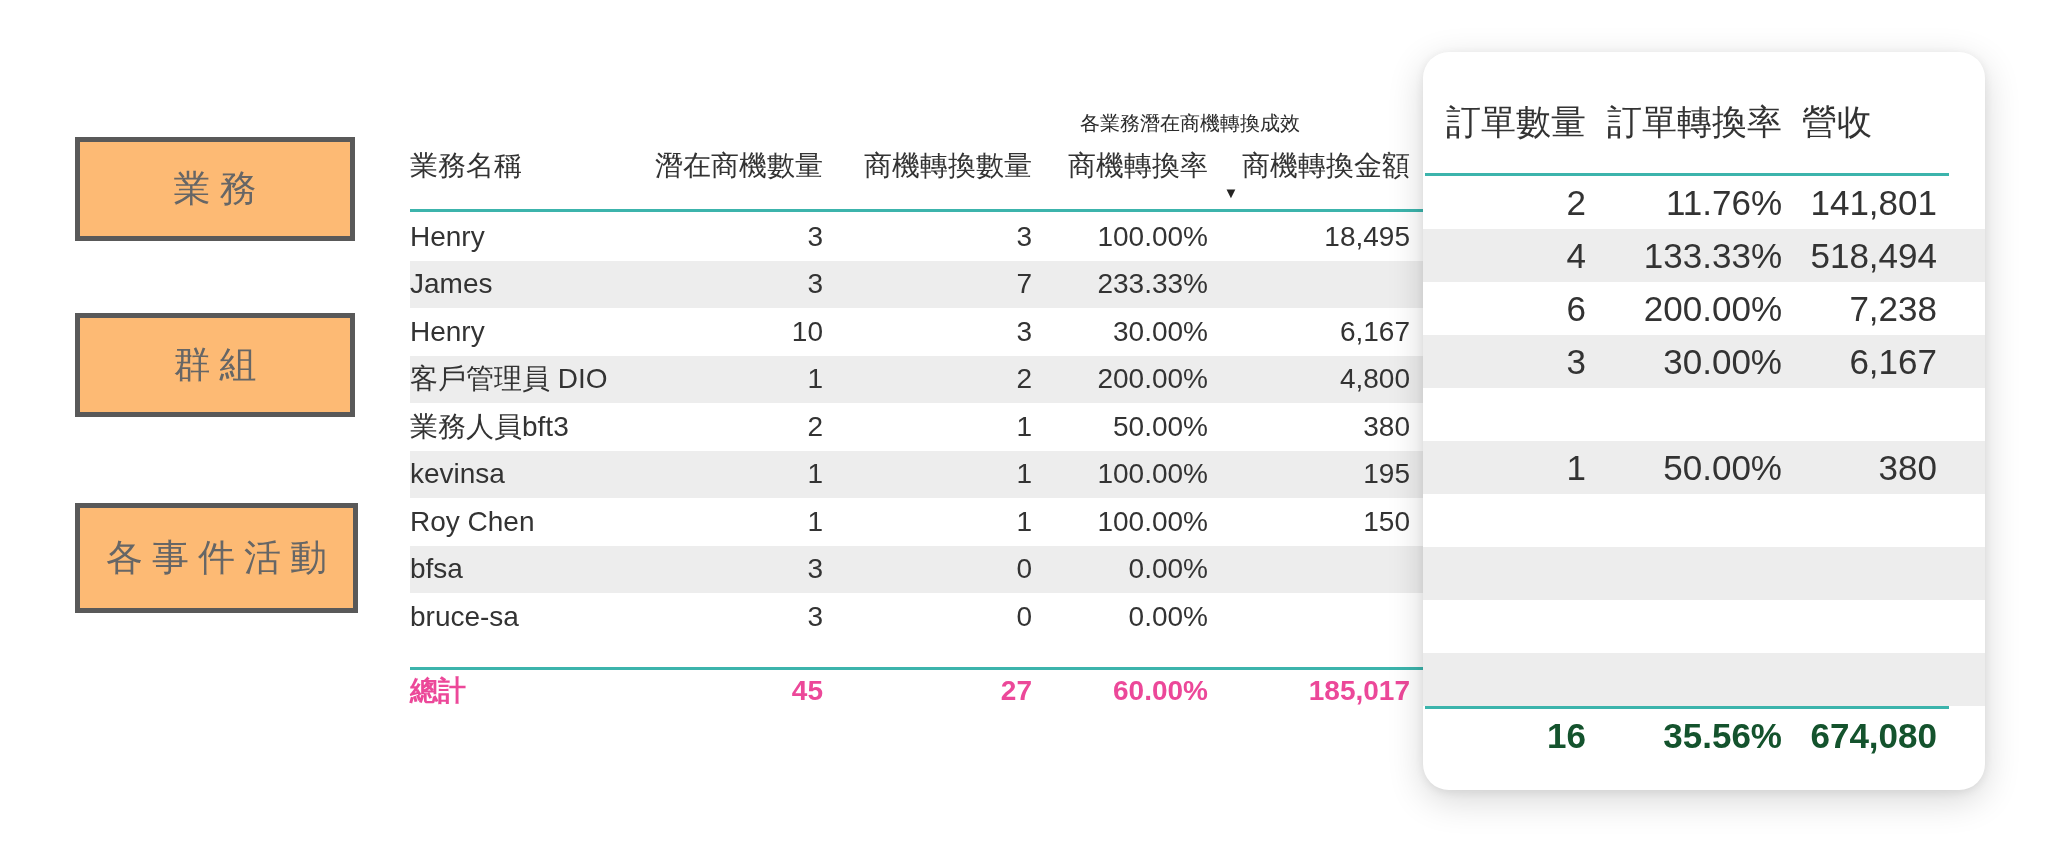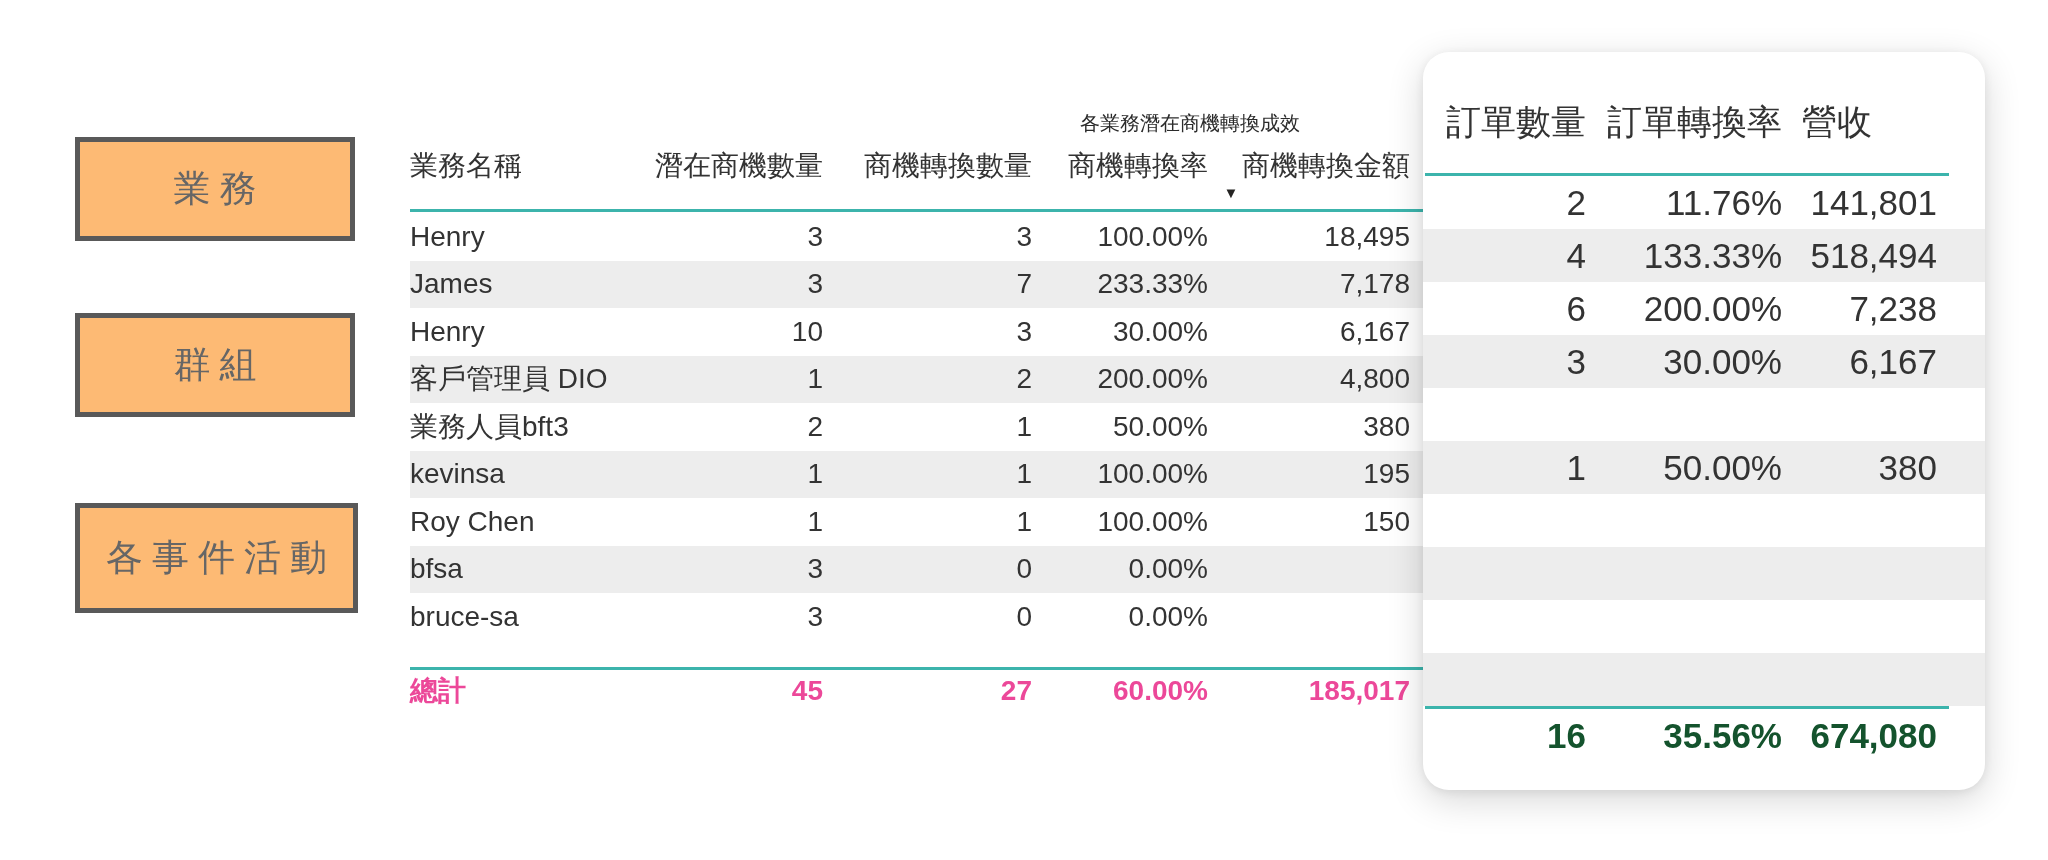--- a/index.html
+++ b/index.html
@@ -89,21 +89,20 @@
           <span>3</span>
           <span>3</span>
           <span>100.00%</span>
           <span>18,495</span>
         </div>
         <div class="mv-row grid5">
           <span>James</span>
           <span>3</span>
           <span>7</span>
           <span>233.33%</span>
-          <span>7,178</span>
         </div>
         <div class="mv-row grid5">
           <span>Henry</span>
           <span>10</span>
           <span>3</span>
           <span>30.00%</span>
           <span>6,167</span>
         </div>
         <div class="mv-row grid5">
           <span>客戶管理員 DIO</span>

